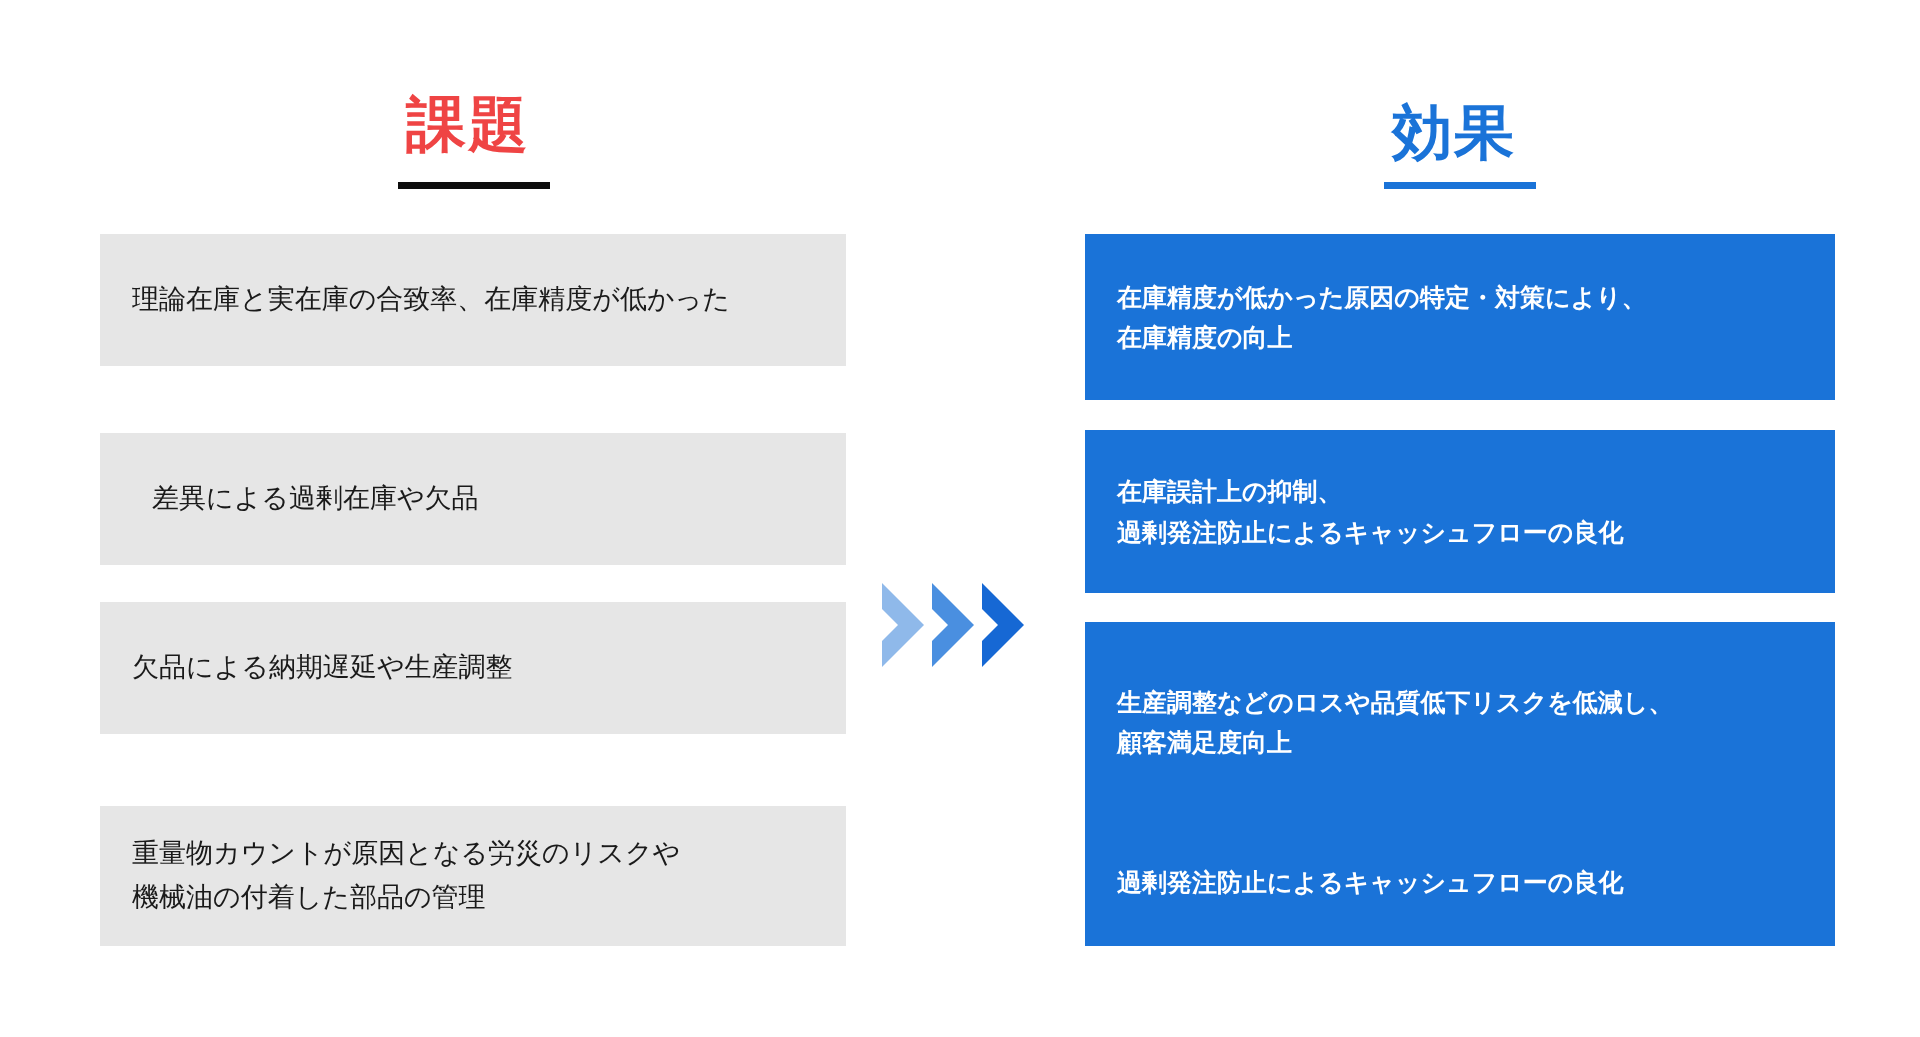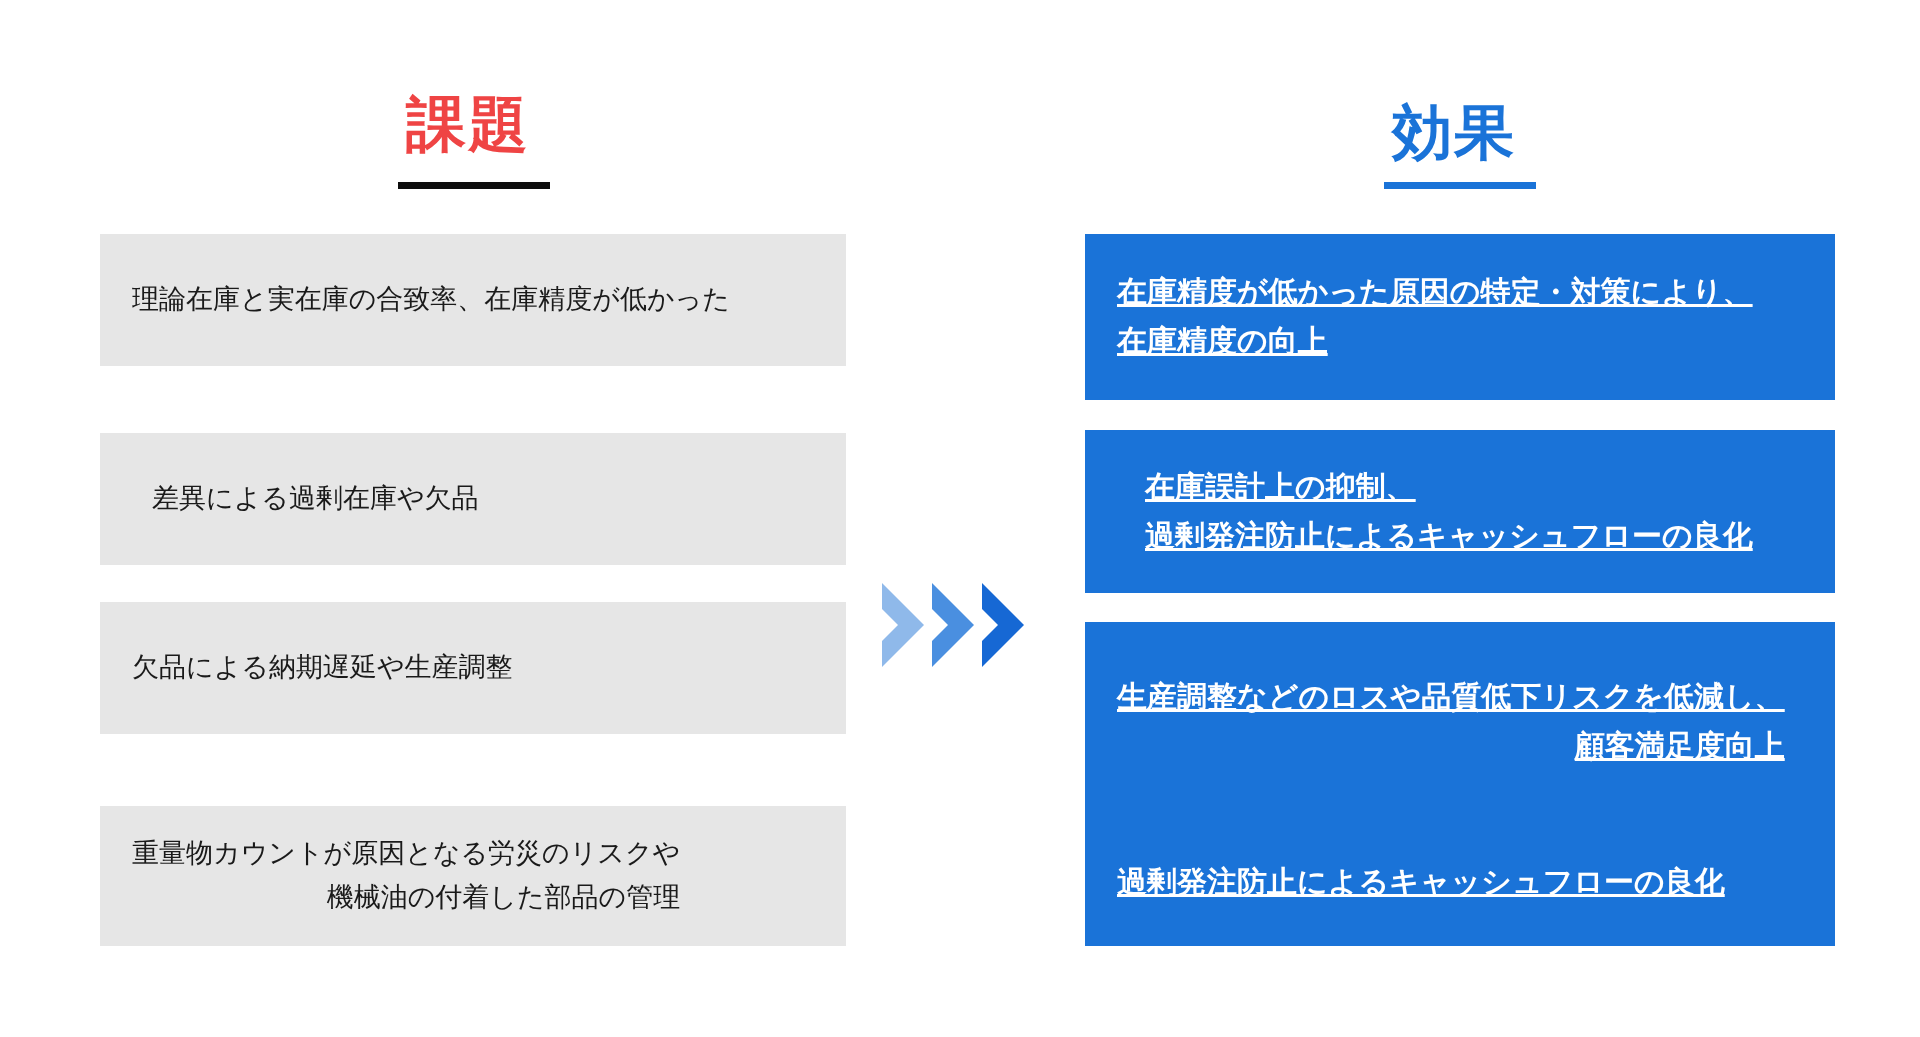--- a/index.html
+++ b/index.html
@@ -95,38 +95,37 @@
     padding-left: 32px;
     padding-right: 24px;
   }
 
   
   .card-effect {
     background: #1a73d8;
   }
   .card-effect .card-text {
     color: #ffffff;
-    font-size: 30px;
+    font-size: 25px;
     font-weight: 700;
     line-height: 1.62;
     padding-left: 32px;
     padding-right: 24px;
-    text-decoration: underline;
   }
 
   
   #challenge-0 { top: 0px;   height: 132px; }
   #challenge-1 { top: 199px; height: 132px; padding-left: 20px; }
   #challenge-2 { top: 368px; height: 132px; }
-  #challenge-3 { top: 572px; height: 140px; text-align: right; }
+  #challenge-3 { top: 572px; height: 140px; }
 
   
   #effect-0 { top: 0px;   height: 166px; }
-  #effect-1 { top: 196px; height: 163px; padding-left: 28px; }
-  #effect-2 { top: 388px; height: 200px; text-align: right; }
+  #effect-1 { top: 196px; height: 163px; }
+  #effect-2 { top: 388px; height: 200px; }
   #effect-3 { top: 584px; height: 128px; }
 
   
   #arrows {
     position: absolute;
     left: 878px;
     top: 583px;
     width: 180px;
     height: 84px;
   }

